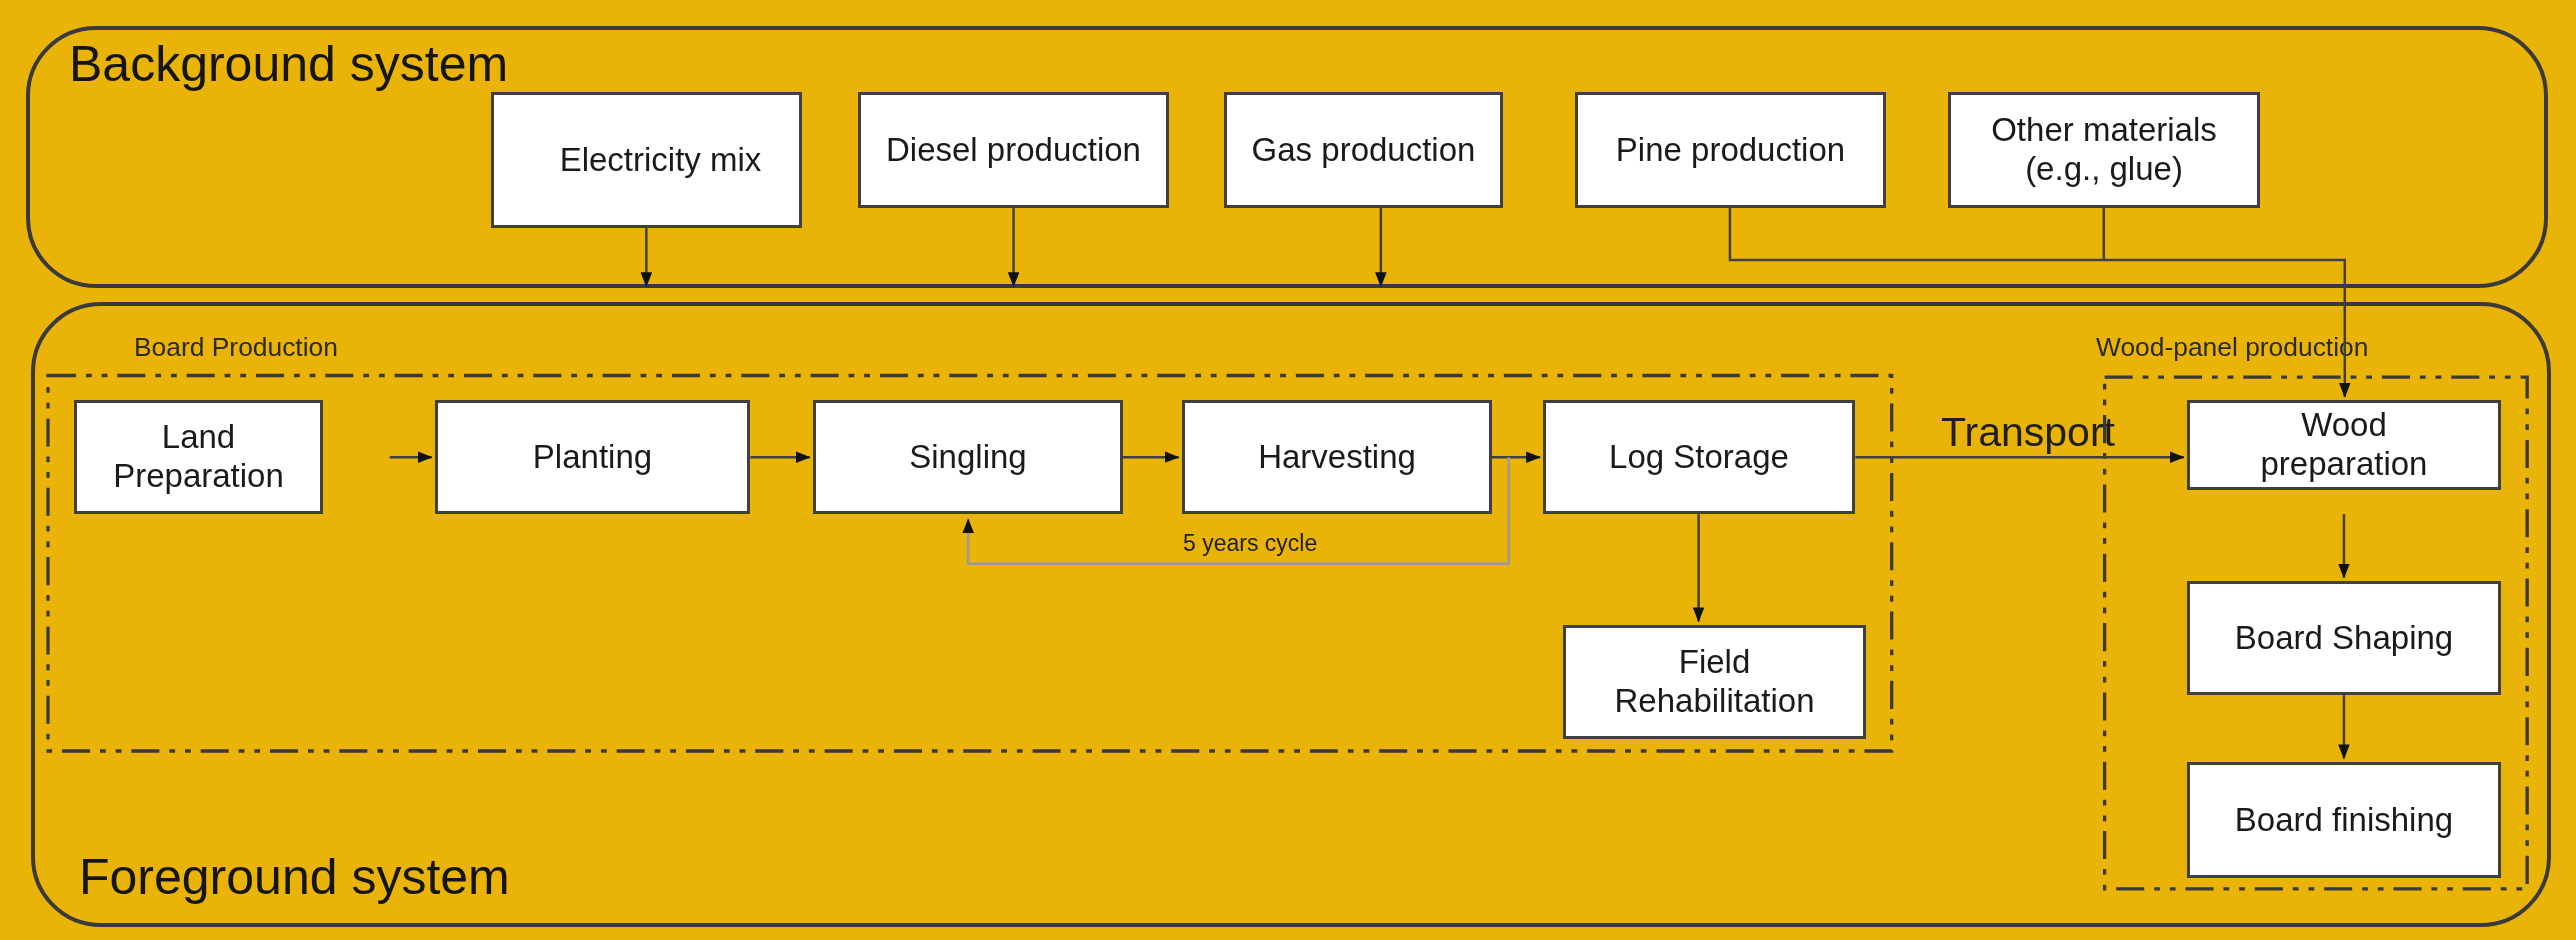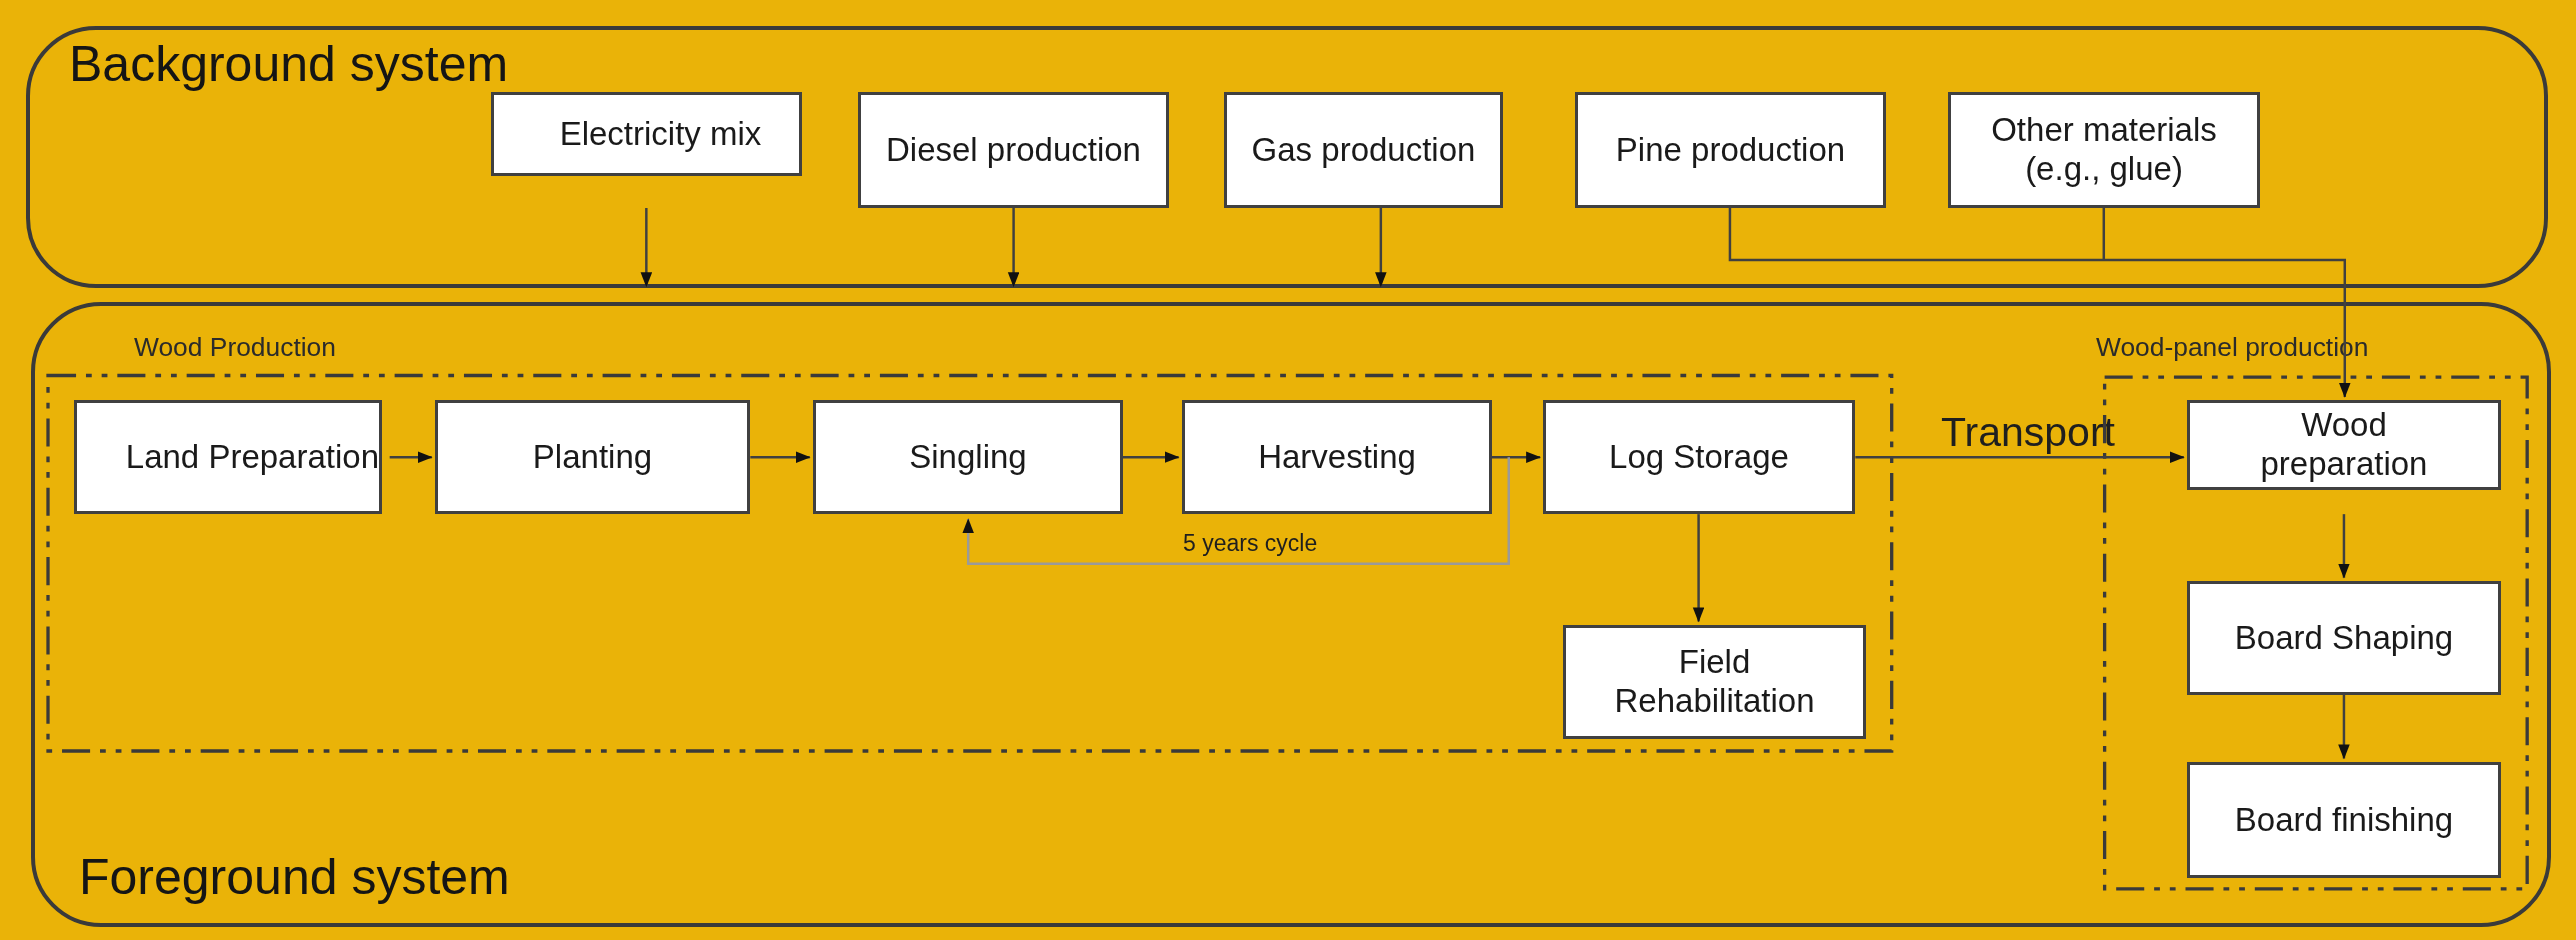--- a/index.html
+++ b/index.html
@@ -33,21 +33,21 @@
 <body>
 
 <div id="canvas">
 
   <div class="sysrect" style="left:26.4px;top:26.4px;width:2522px;height:262px;"></div>
   <div class="sysrect" style="left:30.5px;top:302px;width:2520px;height:625px;"></div>
 
   <div class="syslabel" style="left:69px;top:35px;">Background system</div>
   <div class="syslabel" style="left:79px;top:848px;">Foreground system</div>
 
-  <div class="seclabel" style="left:134px;top:332px;">Wood Production</div>
+  <div class="seclabel" style="left:134px;top:332px;">Board Production</div>
   <div class="seclabel" style="left:2096px;top:332px;">Wood-panel production</div>
 
   <div class="flowlabel" style="left:1941px;top:409px;">Transport</div>
   <div class="cyclelabel" style="left:1183px;top:530px;text-align:right;">5 years cycle</div>
 
   <svg width="2576" height="940" viewBox="0 0 3121 1139">
     <defs>
       <marker id="ah" markerUnits="userSpaceOnUse" markerWidth="20" markerHeight="16" refX="17" refY="7" orient="auto">
         <path d="M0,0 L18,7 L0,14 Z" fill="#111111"></path>
       </marker>
@@ -71,37 +71,37 @@
     <path class="loopline" d="M1828,554 V683 H1173 V629" marker-end="url(#ah)"></path>
 
     <line class="conn" x1="2248" y1="554" x2="2646" y2="554" marker-end="url(#ah)"></line>
 
     <line class="conn" x1="2058" y1="623" x2="2058" y2="753" marker-end="url(#ah)"></line>
 
     <line class="conn" x1="2840" y1="623" x2="2840" y2="700" marker-end="url(#ah)"></line>
     <line class="conn" x1="2840" y1="842" x2="2840" y2="919" marker-end="url(#ah)"></line>
   </svg>
 
-  <div class="box" style="left:491px;top:92px;width:311px;height:84px;padding-left:28px;">
+  <div class="box" style="left:491px;top:92px;width:311px;height:136px;padding-left:28px;">
     <span class="lbl">Electricity mix</span>
   </div>
   <div class="box" style="left:858px;top:92px;width:311px;height:116px;">
     <span class="lbl">Diesel production</span>
   </div>
   <div class="box" style="left:1224px;top:92px;width:279px;height:116px;">
     <span class="lbl">Gas production</span>
   </div>
   <div class="box" style="left:1575px;top:92px;width:311px;height:116px;">
     <span class="lbl">Pine production</span>
   </div>
   <div class="box w320" style="left:1948px;top:92px;width:312px;height:116px;">
     <span class="lbl">Other materials (e.g., glue)</span>
   </div>
 
-  <div class="box" style="left:74px;top:400px;width:308px;height:114px;justify-content:flex-end;">
+  <div class="box" style="left:74px;top:400px;width:249px;height:114px;justify-content:flex-end;">
     <span class="lbl">Land Preparation</span>
   </div>
   <div class="box" style="left:435px;top:400px;width:315px;height:114px;">
     <span class="lbl">Planting</span>
   </div>
   <div class="box" style="left:813px;top:400px;width:310px;height:114px;">
     <span class="lbl">Singling</span>
   </div>
   <div class="box" style="left:1182px;top:400px;width:310px;height:114px;">
     <span class="lbl">Harvesting</span>

